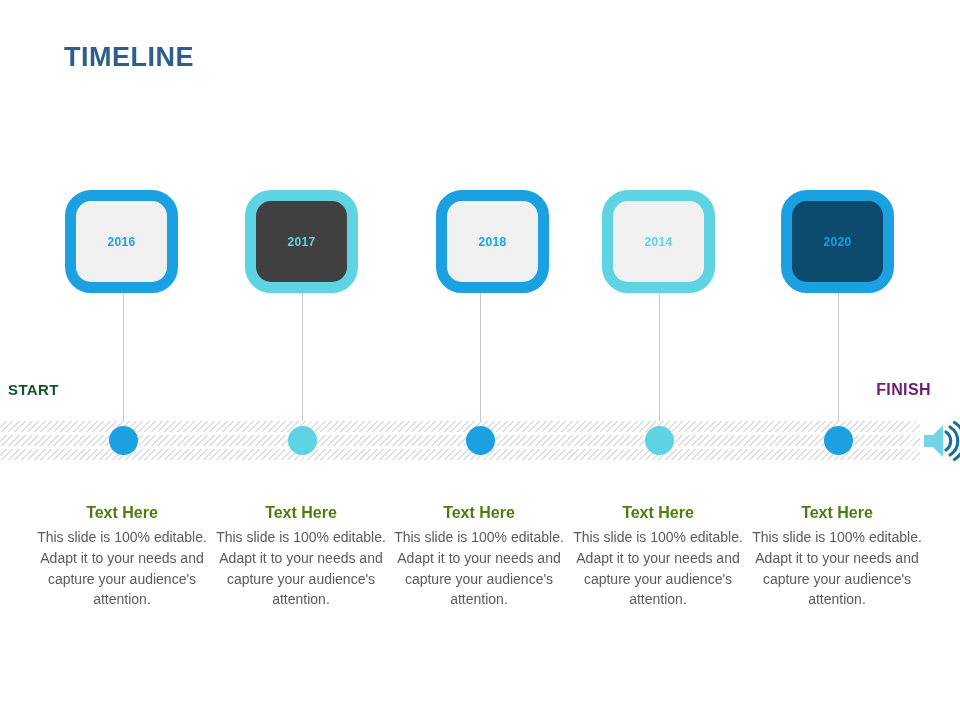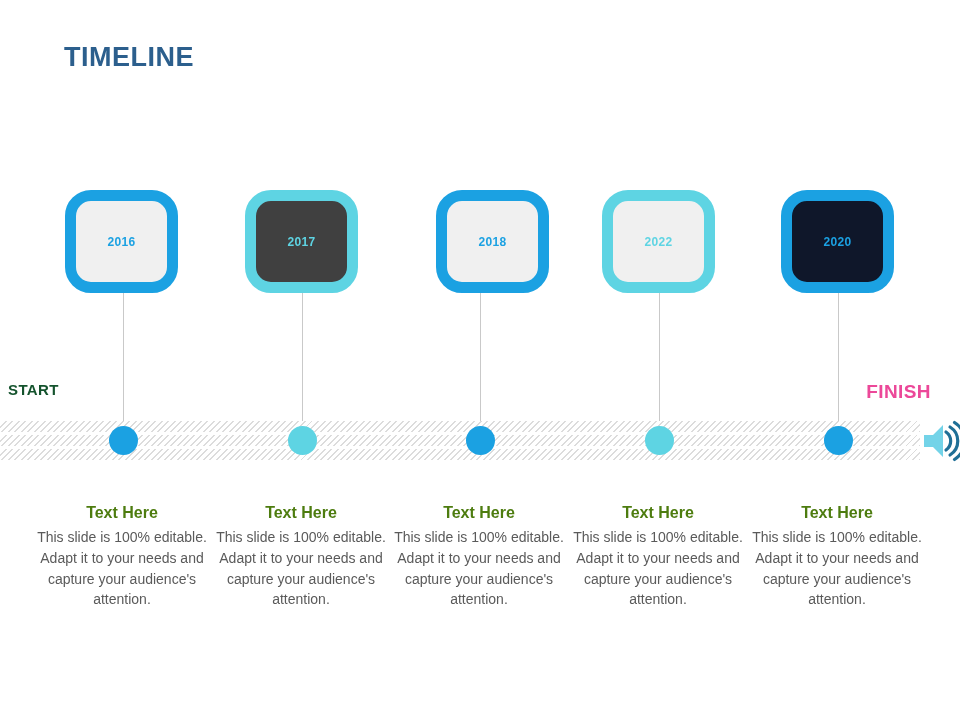--- a/index.html
+++ b/index.html
@@ -73,23 +73,23 @@
     top: 381px;
     font-size: 15px;
     font-weight: bold;
     color: #14532d;
     letter-spacing: 0.4px;
   }
   #finish-label {
     position: absolute;
     right: 29px;
     top: 381px;
-    font-size: 19px;
-    font-weight: bold;
-    color: #ec4899;
+    font-size: 16px;
+    font-weight: bold;
+    color: #701a75;
     letter-spacing: 0.4px;
   }
 
   
   #timeline-track {
     position: absolute;
     left: 0px;
     right: 40px;
     top: 421px;
     height: 40px;
@@ -167,23 +167,23 @@
       <div class="year-box" style="left: 65px; border-color: rgb(27, 161, 226); background: rgb(240, 240, 240);">
         <span class="year-label" style="color: rgb(27, 161, 226);">2016</span>
       </div>
       <div class="year-box" style="left: 245px; border-color: rgb(94, 212, 227); background: #404040;">
         <span class="year-label" style="color: rgb(94, 212, 227);">2017</span>
       </div>
       <div class="year-box" style="left: 424px; border-color: rgb(27, 161, 226); background: rgb(240, 240, 240); margin-left: 12px;">
         <span class="year-label" style="color: rgb(27, 161, 226);">2018</span>
       </div>
       <div class="year-box" style="left: 602px; border-color: rgb(94, 212, 227); background: rgb(240, 240, 240);">
-        <span class="year-label" style="color: rgb(94, 212, 227);">2022</span>
-      </div>
-      <div class="year-box" style="left: 781px; border-color: rgb(27, 161, 226); background: #0f172a;">
+        <span class="year-label" style="color: rgb(94, 212, 227);">2014</span>
+      </div>
+      <div class="year-box" style="left: 781px; border-color: rgb(27, 161, 226); background: #0c4a6e;">
         <span class="year-label" style="color: rgb(27, 161, 226);">2020</span>
       </div>
     </div>
 
   <div id="start-label">START</div>
   <div id="finish-label">FINISH</div>
 
   <div id="timeline-track">
     <div class="stripe-band b1"></div>
     <div class="stripe-band b2"></div>

